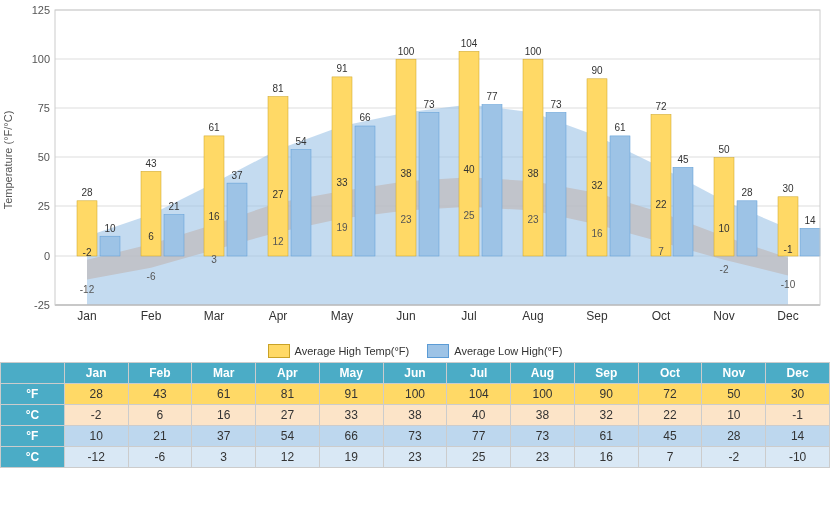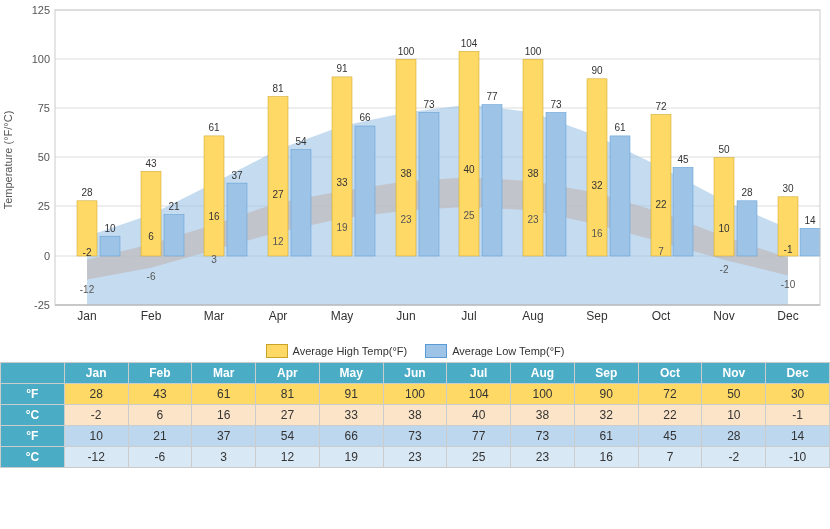--- a/index.html
+++ b/index.html
@@ -267,21 +267,21 @@
     </svg>
   </div>
 
   <div class="legend-area">
     <div class="legend-item">
       <div class="legend-swatch" style="background:#ffd966; border-color:#c9a227;"></div>
       <span>Average High Temp(°F)</span>
     </div>
     <div class="legend-item">
       <div class="legend-swatch" style="background:#9dc3e6; border-color:#5b9bd5;"></div>
-      <span>Average Low Temp(°F)</span>
+      <span>Average Low High(°F)</span>
     </div>
   </div>
 
   <table class="data-table">
     <thead>
       <tr>
         <th class="row-header"></th>
         <th>Jan</th>
         <th>Feb</th>
         <th>Mar</th>

